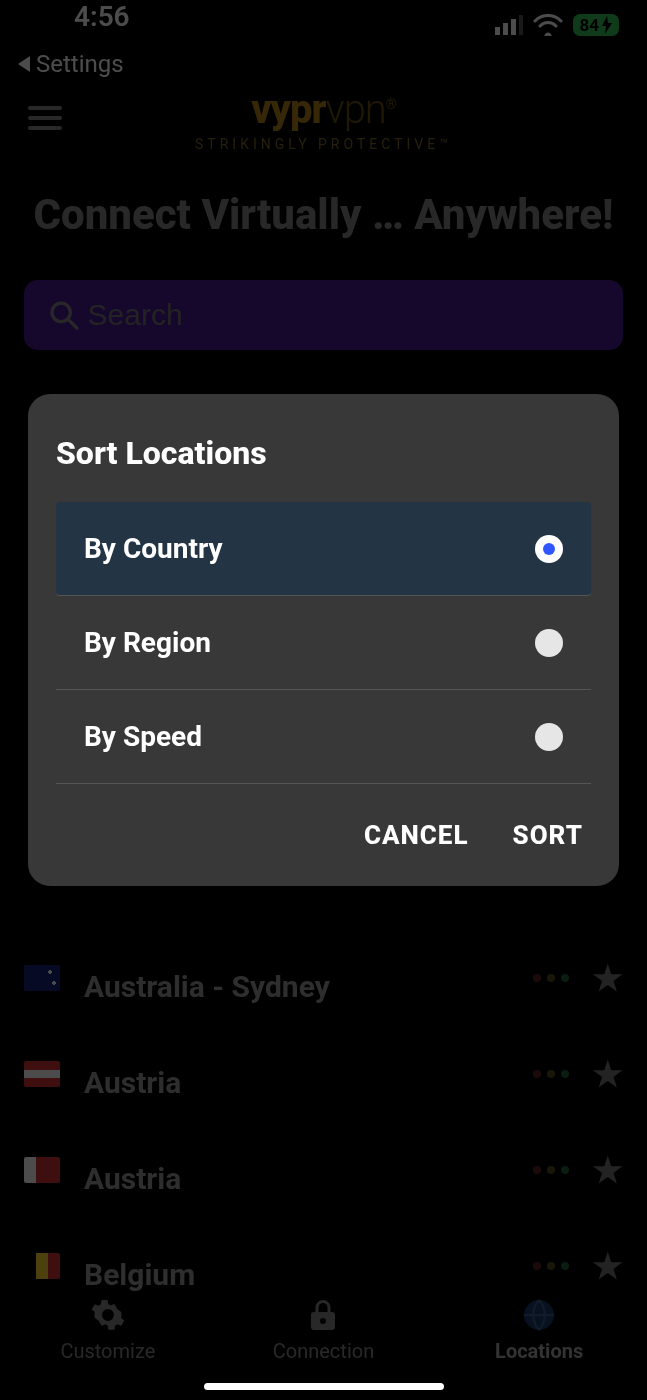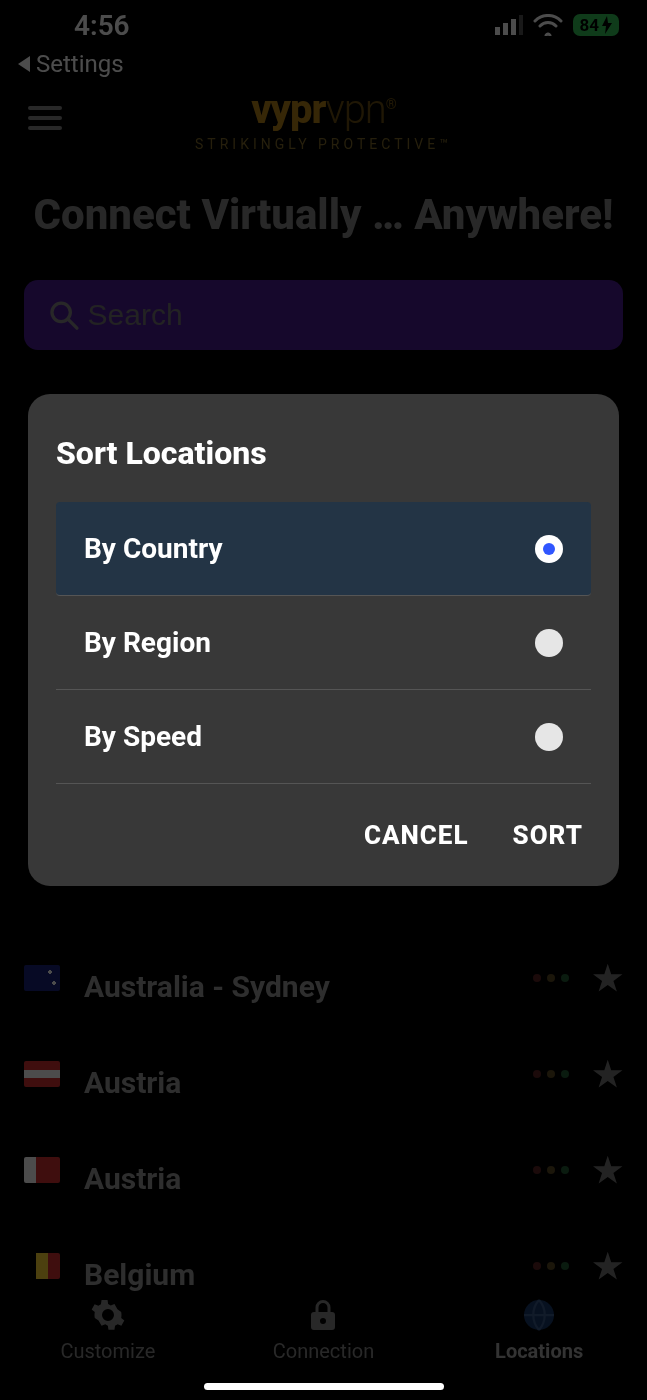--- a/index.html
+++ b/index.html
@@ -12,21 +12,20 @@
     overflow: hidden;
     position: relative;
   }
 
   
   .status-bar {
     position: absolute;
     top: 0; left: 0; right: 0;
     height: 50px;
     display: flex;
-    align-items: center;
     justify-content: space-between;
     padding: 0 28px 0 74px;
     font-size: 28px;
     font-weight: 600;
   }
   .status-right { display: flex; align-items: center; gap: 10px; }
   .battery {
     background: #34c759;
     border-radius: 7px;
     padding: 1px 6px;

